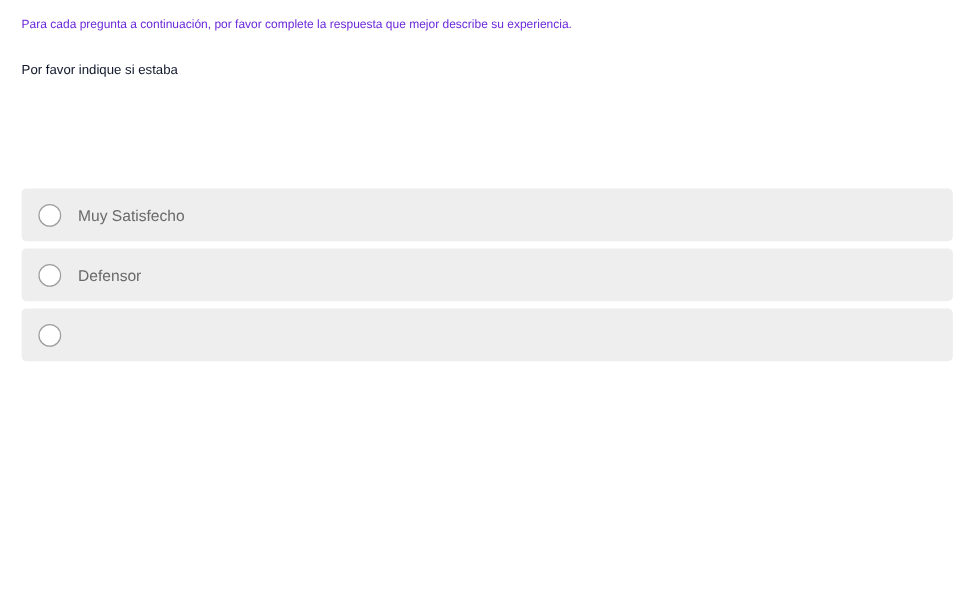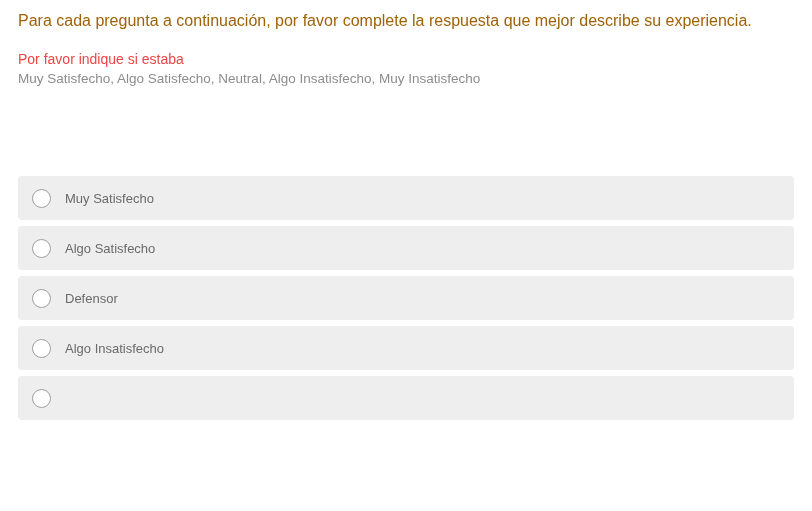--- a/index.html
+++ b/index.html
@@ -18,32 +18,32 @@
     position: relative;
     width: 812px;
     height: 511px;
     box-sizing: border-box;
     padding: 12px 18px 0 18px;
   }
   .intro-block {
     margin: 0;
   }
   .intro-line {
-    font-size: 16px;
+    font-size: 10px;
     line-height: 18px;
-    color: #a16207;
+    color: #6d28d9;
     margin: 0 0 2px 0;
   }
   .intro-spacer {
     height: 18px;
   }
   .instruction-line {
-    font-size: 14px;
+    font-size: 11px;
     line-height: 19px;
-    color: #ef4444;
+    color: #0f172a;
     margin: 0;
   }
   .scale-line {
     font-size: 13.5px;
     line-height: 19px;
     color: #8d8d8d;
     margin: 0;
   }
   .question-gap {
     height: 88px;
@@ -88,46 +88,37 @@
 </style>
 </head>
 <body>
 
 <div class="survey">
 
   <div class="intro-block">
     <p class="intro-line">Para cada pregunta a continuación, por favor complete la respuesta que mejor describe su experiencia.</p>
     <div class="intro-spacer"></div>
     <p class="instruction-line">Por favor indique si estaba</p>
-    <p class="scale-line">Muy Satisfecho, Algo Satisfecho, Neutral, Algo Insatisfecho, Muy Insatisfecho</p>
   </div>
 
   <div class="question-gap"></div>
 
 
   <div class="options">
 
     <div class="option-row">
       <span class="radio"></span>
       <span class="option-label">Muy Satisfecho</span>
     </div>
 
-    <div class="option-row">
-      <span class="radio"></span>
-      <span class="option-label">Algo Satisfecho</span>
-    </div>
 
     <div class="option-row">
       <span class="radio"></span>
       <span class="option-label">Defensor</span>
     </div>
 
-    <div class="option-row">
-      <span class="radio"></span>
-      <span class="option-label">Algo Insatisfecho</span>
-    </div>
 
     <div class="option-row">
       <span class="radio"></span>
     </div>
 
   </div>
 </div>
 
 </body></html>

